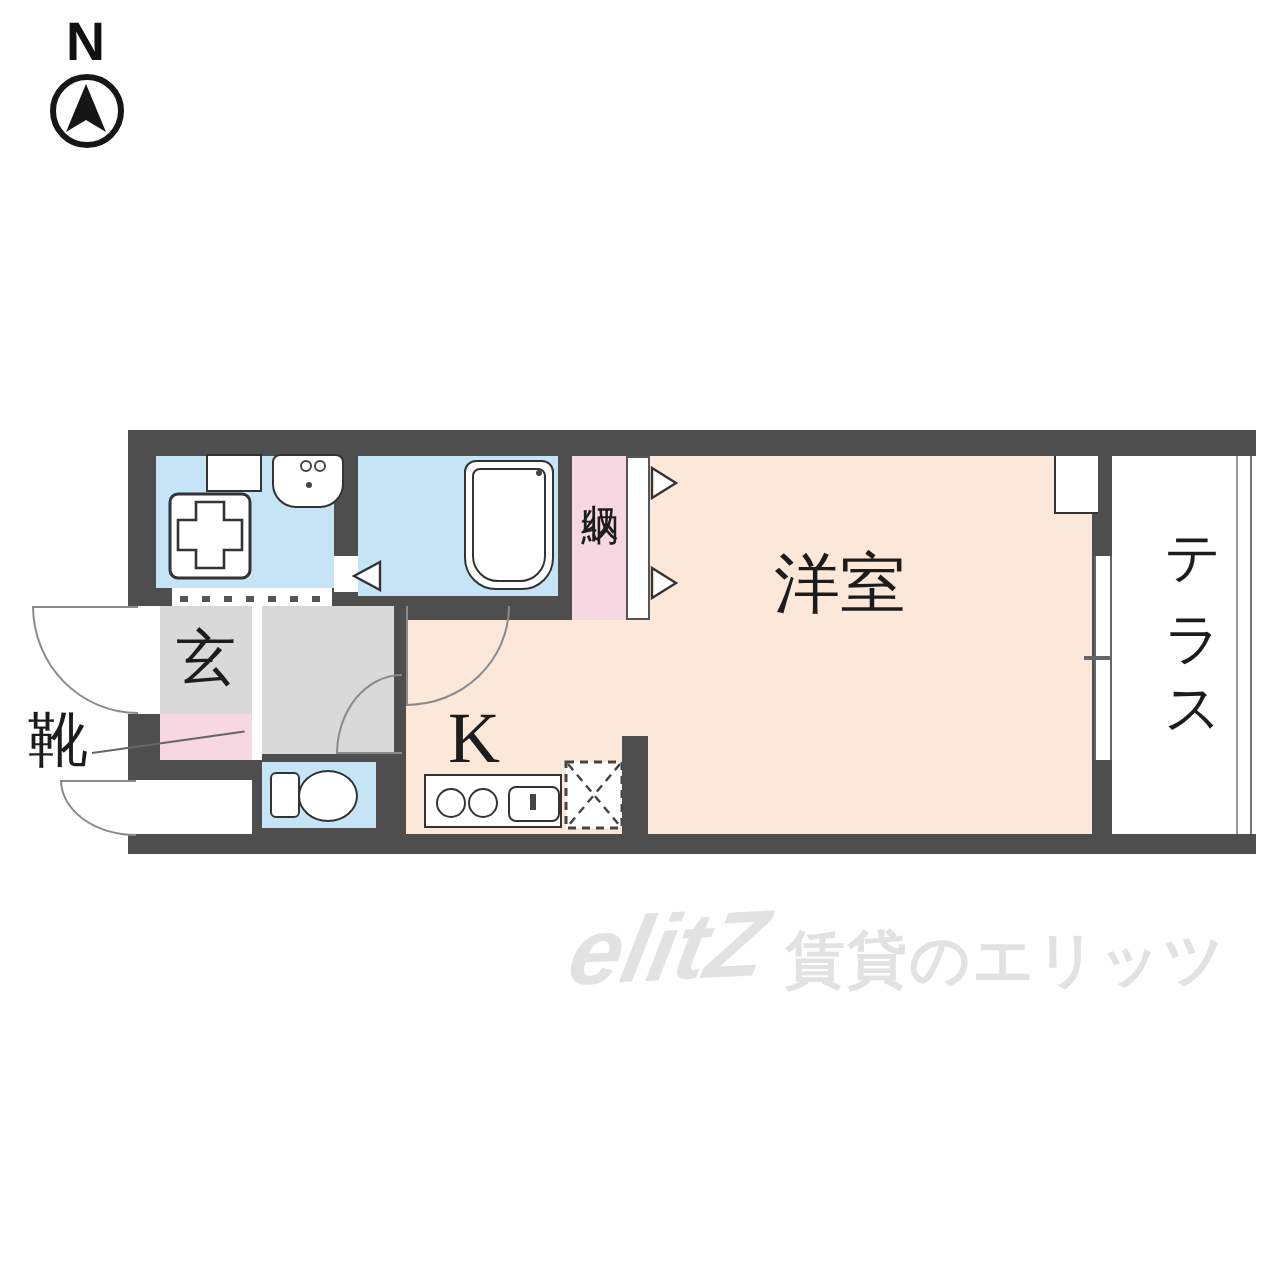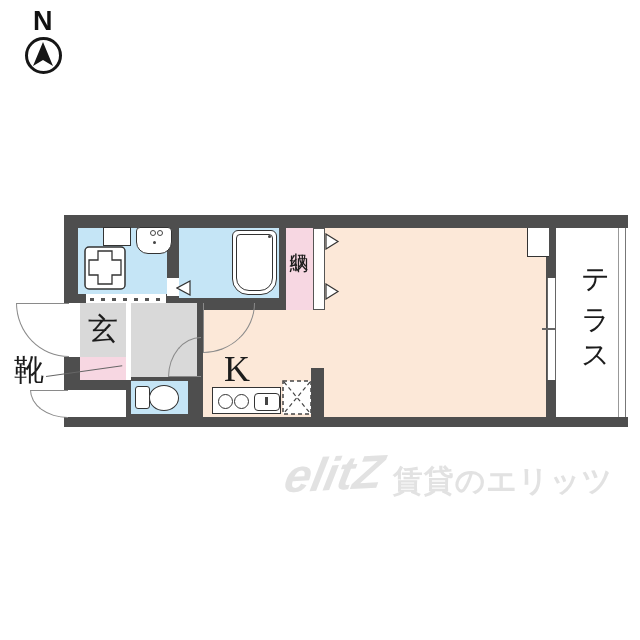--- a/index.html
+++ b/index.html
@@ -133,20 +133,21 @@
   <div class="arc arc-entrance" style="left:30px;top:390px;width:38px;height:28px;"></div>
   <div class="arc arc-room" style="left:203px;top:303px;width:52px;height:50px;"></div>
   <div class="arc arc-toilet" style="left:168px;top:337px;width:33px;height:40px;"></div>
 
   <div class="lbl" style="left:80px;top:309px;width:46px;text-align:center;font-size:30px;">玄</div>
   <div class="lbl" style="left:14px;top:350px;font-size:30px;">靴</div>
   <div class="r" style="left:46px;top:376px;width:77px;height:1px;background:#666;transform:rotate(-8deg);transform-origin:left center;"></div>
   <div class="lbl" style="left:224px;top:348px;font-size:36px;">K</div>
   <div class="lbl vtext" style="left:288px;top:237px;width:24px;font-size:19px;letter-spacing:2px;">収納</div>
   <div class="lbl" style="left:350px;top:276px;width:140px;text-align:center;font-size:33px;line-height:1.05;">
+    <div>洋室</div>
   </div>
   <div class="lbl vtext" style="left:576px;top:250px;font-size:28px;letter-spacing:7px;">テラス</div>
 
   <div class="watermark">
     <span class="wm-logo">elitZ</span>
     <span class="wm-text">賃貸のエリッツ</span>
   </div>
 
 </div>
 

